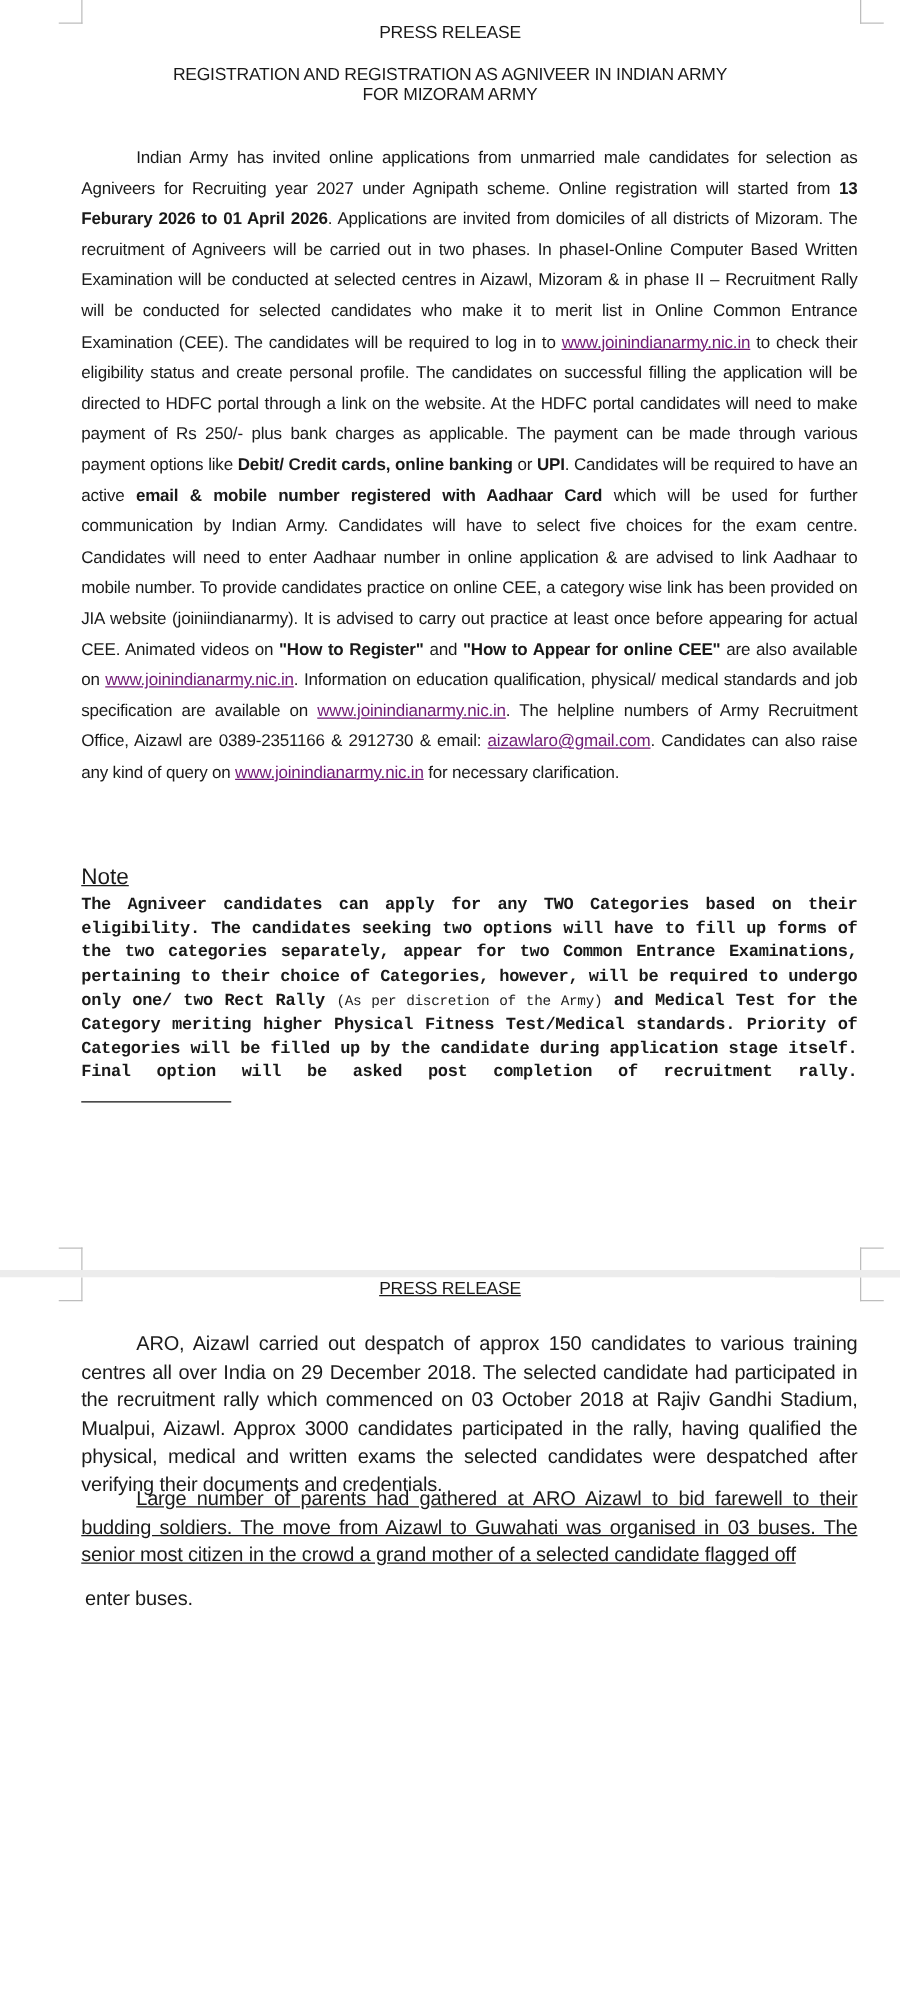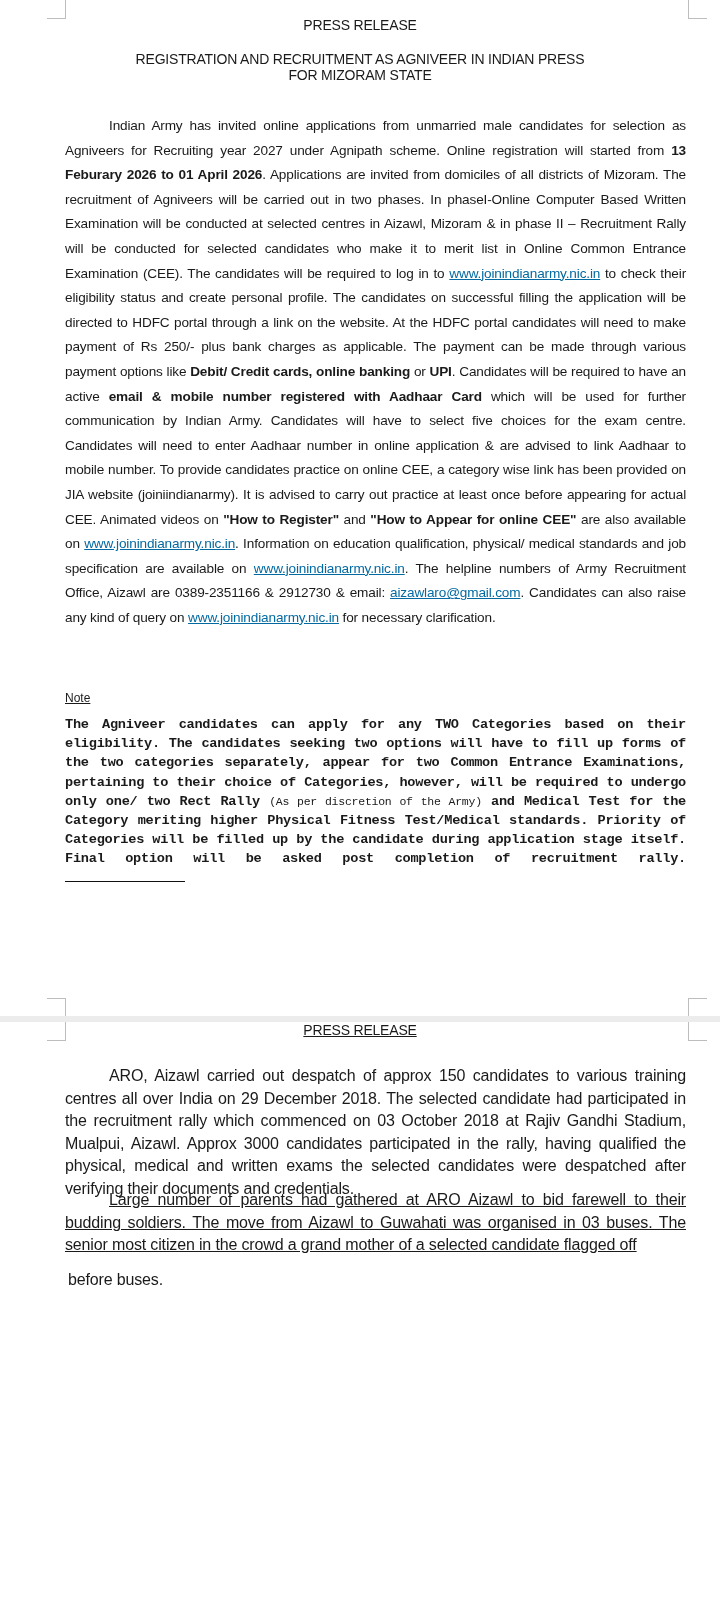--- a/index.html
+++ b/index.html
@@ -14,41 +14,41 @@
   .crop.tr { left: 688px; border-left-width: 1px; border-bottom-width: 1px; }
   .crop.bl { left: 47px; border-right-width: 1px; border-top-width: 1px; }
   .crop.br { left: 688px; border-left-width: 1px; border-top-width: 1px; }
 
   .title { position: absolute; left: 0; width: 720px; text-align: center; font-size: 14px; letter-spacing: -0.2px; }
   .underline { text-decoration: underline; }
 
   .para { position: absolute; left: 65px; width: 621px; text-align: justify; }
   .p1 { top: 114px; font-size: 13.6px; line-height: 24.6px; letter-spacing: -0.15px; }
   .p1 .indent, .p2 .indent { display: inline-block; width: 44px; }
-  .link { color: #0369a1; text-decoration: underline; }
+  .link { color: #701a75; text-decoration: underline; }
   b { font-weight: bold; }
   .small { font-size: 11.5px; }
 
-  .note-head { position: absolute; left: 65px; top: 691px; font-size: 12px; text-decoration: underline; }
+  .note-head { position: absolute; left: 65px; top: 691px; font-size: 18px; text-decoration: underline; }
   .note { top: 715px; font-size: 13.6px; line-height: 19.2px; font-weight: bold; letter-spacing: -0.25px; font-family: Liberation Mono, monospace; }
   .note .nb { font-weight: normal; }
   .blank { display: inline-block; width: 120px; border-bottom: 1.5px solid #111; height: 12px; vertical-align: baseline; }
 
   .p2 { font-size: 16px; line-height: 22.6px; letter-spacing: -0.15px; }
 </style>
 </head>
 <body>
 
 <div class="page page1">
   <div class="crop tl" style="top:0;"></div>
   <div class="crop tr" style="top:0;"></div>
 
   <div class="title" style="top:17px;">PRESS RELEASE</div>
-  <div class="title" style="top:51px;">REGISTRATION AND RECRUITMENT AS AGNIVEER IN INDIAN PRESS</div>
-  <div class="title" style="top:67px;">FOR MIZORAM STATE</div>
+  <div class="title" style="top:51px;">REGISTRATION AND REGISTRATION AS AGNIVEER IN INDIAN ARMY</div>
+  <div class="title" style="top:67px;">FOR MIZORAM ARMY</div>
 
   <div class="para p1">
     <span class="indent"></span><span>Indian Army has invited online applications from unmarried male candidates for selection as Agniveers for Recruiting year 2027 under Agnipath scheme. Online registration will started from </span><b>13 Feburary 2026 to 01 April 2026</b><span>.  Applications are invited from domiciles of all districts of Mizoram.  The recruitment of Agniveers will be carried out in two phases.  In phaseI-Online Computer Based Written Examination will be conducted at selected centres in Aizawl, Mizoram &amp; in phase II – Recruitment Rally will be conducted for selected candidates who make it to merit list in Online Common Entrance Examination (CEE). The candidates will be required to log in to </span><a class="link">www.joinindianarmy.nic.in</a><span> to check their eligibility status and create personal profile.  The candidates on successful filling the application will be directed to HDFC portal through a link on the website.  At the HDFC portal candidates will need to make payment of Rs 250/- plus bank charges as applicable.  The payment can be made through various payment options like </span><b>Debit/ Credit cards, online banking</b><span> or </span><b>UPI</b><span>.  Candidates will be required to have an active </span><b>email &amp; mobile number registered with Aadhaar Card</b><span> which will be used for further communication by Indian Army.  Candidates will have to select five choices for the exam centre.  Candidates will need to enter Aadhaar number in online application &amp; are advised to link Aadhaar to mobile number.  To provide candidates practice on online CEE, a category wise link has been provided on JIA website (joiniindianarmy).  It is advised to carry out practice at least once before appearing for actual CEE.  Animated videos on </span><b>"How to Register"</b><span> and </span><b>"How to Appear for online CEE"</b><span> are also available on </span><a class="link">www.joinindianarmy.nic.in</a><span>. Information on education qualification, physical/ medical standards and job specification are available on </span><a class="link">www.joinindianarmy.nic.in</a><span>. The helpline numbers of Army Recruitment Office, Aizawl are          0389-2351166 &amp; 2912730 &amp; email:  </span><a class="link">aizawlaro@gmail.com</a><span>.     Candidates can also raise any kind of query on </span><a class="link">www.joinindianarmy.nic.in</a><span> for necessary clarification.</span>
   </div>
 
   <div class="note-head">Note</div>
   <div class="para note">
     <span>The Agniveer candidates can apply for any TWO Categories based on their eligibility. The candidates seeking two options will have to fill up forms of the two categories separately, appear for two Common Entrance Examinations, pertaining to their choice of Categories, however, will be required to undergo only one/ two Rect Rally </span><span class="small nb">(As per discretion of the Army)</span><span> and Medical Test for the Category meriting higher Physical Fitness Test/Medical standards. Priority of Categories will be filled up by the candidate during application stage itself. Final option will be asked post completion of recruitment rally.</span><span class="blank"></span>
   </div>
 
@@ -65,14 +65,14 @@
   <div class="title underline" style="top:0px;">PRESS RELEASE</div>
 
   <div class="para p2" style="top:43px;">
     <span class="indent"></span><span>ARO, Aizawl carried out despatch of approx 150 candidates to various training centres all over India on 29 December 2018.  The selected candidate had participated in the recruitment rally which commenced on 03 October 2018 at Rajiv Gandhi Stadium, Mualpui, Aizawl.  Approx 3000 candidates participated in the rally, having qualified the physical, medical and written exams the selected candidates were despatched after verifying their documents and credentials.</span>
   </div>
 
   <div class="para p2" style="top:167px;text-decoration:underline;">
     <span class="indent"></span><span>Large number of parents had gathered at ARO Aizawl to bid farewell to their budding soldiers.  The move from Aizawl to Guwahati was organised in 03 buses.  The senior most citizen in the crowd a grand mother of a selected candidate flagged off</span>
   </div>
 
-  <div class="para p2" style="top:247px; left:68px;">before buses.</div>
+  <div class="para p2" style="top:247px; left:68px;">enter buses.</div>
 </div>
 
 </body></html>

